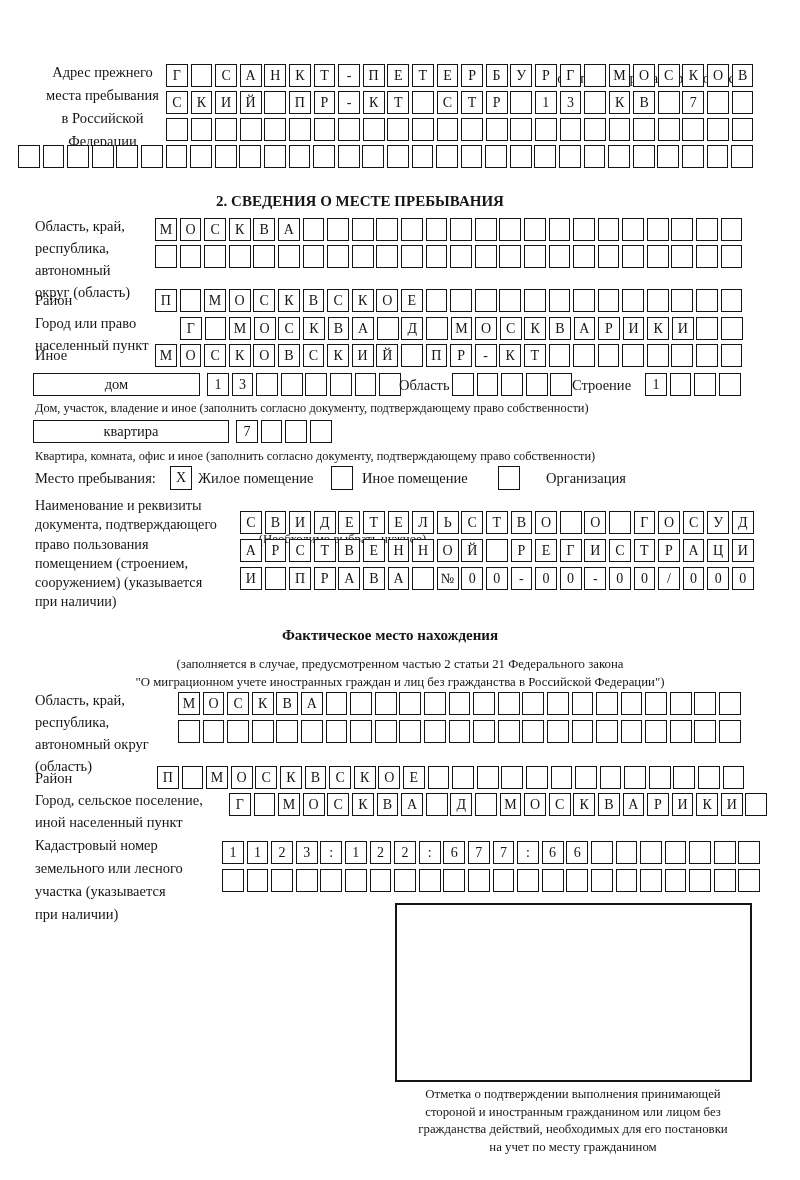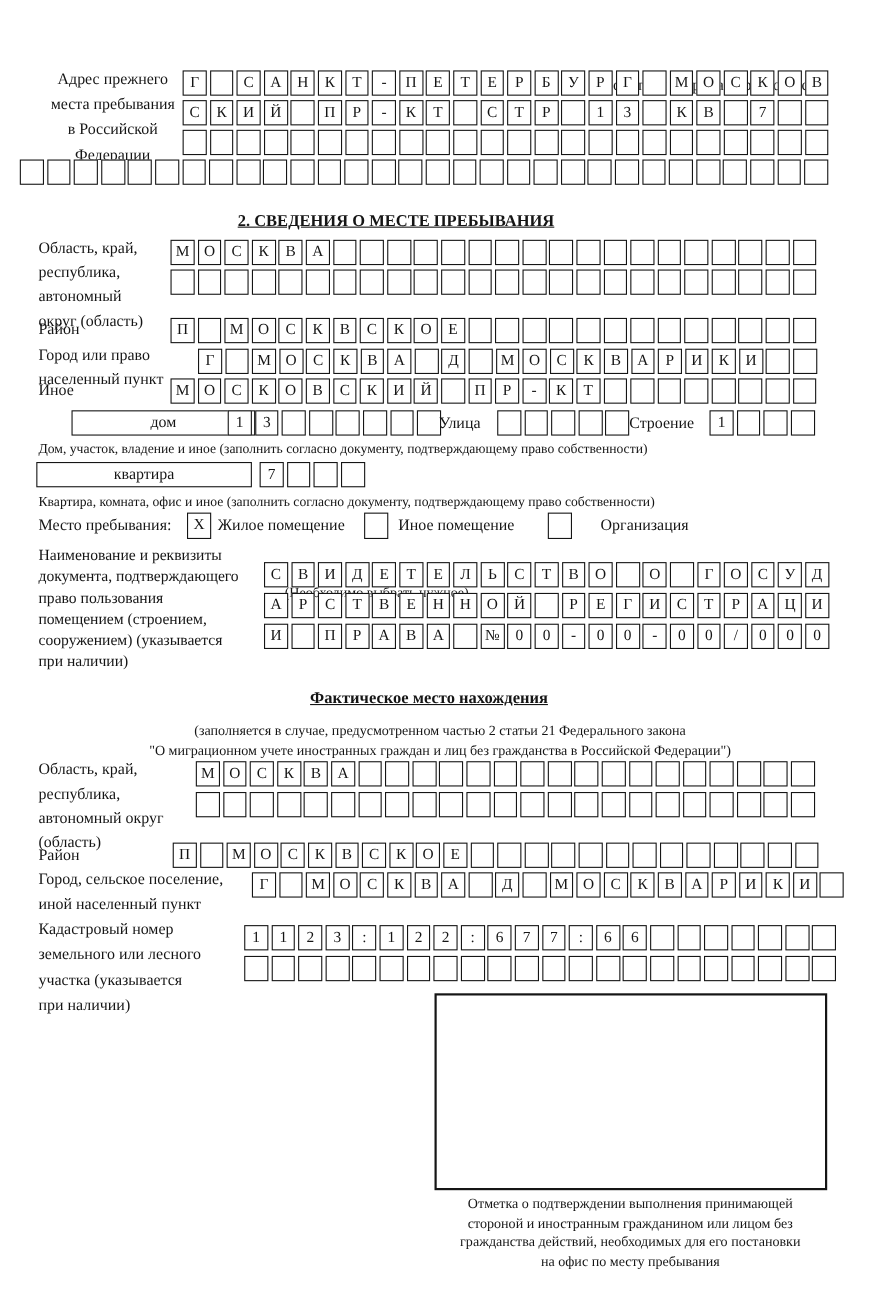--- a/index.html
+++ b/index.html
@@ -6,21 +6,21 @@
   .form{position:relative;width:800px;height:1180px;background:#fff;
         font-family:"Liberation Serif", serif;color:#151515;overflow:hidden;}
   .abs{position:absolute;}
   .label{font-size:14.5px;line-height:23px;white-space:pre-line;}
   .label-sm{font-size:14.2px;line-height:19.3px;white-space:pre-line;}
   .boxrow{display:flex;gap:2.8px;height:23px;}
   .cell{box-sizing:border-box;width:21.8px;height:23px;border:1.8px solid #151515;
         display:flex;align-items:center;justify-content:center;
         font-size:14px;line-height:1;background:#fff;flex:0 0 auto;}
   .center-note{left:0;width:800px;text-align:center;font-size:12.4px;line-height:17px;white-space:pre-line;}
-  .title{font-weight:bold;font-size:15px;text-align:center;text-decoration:underline;}
+  .title{font-weight:bold;font-size:15px;text-align:center;}
   .fieldrect{box-sizing:border-box;border:1.8px solid #151515;height:23px;
              display:flex;align-items:center;justify-content:center;font-size:14.5px;background:#fff;}
   .inline-label{font-size:14.5px;line-height:20px;}
   .chk{box-sizing:border-box;width:22px;height:24px;border:1.8px solid #151515;
        display:flex;align-items:center;justify-content:center;font-size:14px;background:#fff;}
   .stamp{box-sizing:border-box;border:2px solid #151515;background:#fff;}
   .header-note{font-size:14.5px;margin-top:48px;}
 </style>
 </head>
 <body>
@@ -280,32 +280,32 @@
       <span class="cell"></span>
       <span class="cell"></span>
       <span class="cell"></span>
       <span class="cell"></span>
       <span class="cell"></span>
       <span class="cell"></span>
       <span class="cell"></span>
       <span class="cell"></span>
     </div>
 
-  <div class="abs fieldrect" style="left:33px;top:373px;width:167px;margin-left:32px;">дом</div>
+  <div class="abs fieldrect" style="left:33px;top:373px;width:167px;">дом</div>
   <div class="abs boxrow" style="left:207px;top:373px;">
       <span class="cell">1</span>
       <span class="cell">3</span>
       <span class="cell"></span>
       <span class="cell"></span>
       <span class="cell"></span>
       <span class="cell"></span>
       <span class="cell"></span>
       <span class="cell"></span>
     </div>
-  <div class="abs inline-label" style="left:399px;top:375px;">Улица</div>
+  <div class="abs inline-label" style="left:399px;top:375px;">Область</div>
   <div class="abs boxrow" style="left:452px;top:373px;">
       <span class="cell"></span>
       <span class="cell"></span>
       <span class="cell"></span>
       <span class="cell"></span>
       <span class="cell"></span>
     </div>
   <div class="abs inline-label" style="left:572px;top:375px;">Строение</div>
   <div class="abs boxrow" style="left:645px;top:373px;">
       <span class="cell">1</span>
@@ -573,15 +573,15 @@
       <span class="cell"></span>
       <span class="cell"></span>
       <span class="cell"></span>
       <span class="cell"></span>
     </div>
 
   <div class="abs stamp" style="left:395px;top:903px;width:357px;height:179px;"></div>
   <div class="abs" style="left:373px;top:1086px;width:400px;text-align:center;font-size:12.8px;line-height:17.5px;white-space:pre-line;">Отметка о подтверждении выполнения принимающей
 стороной и иностранным гражданином или лицом без
 гражданства действий, необходимых для его постановки
-на офис по месту пребывания</div>
+на учет по месту гражданином</div>
 
 </div>
 
 </body></html>

